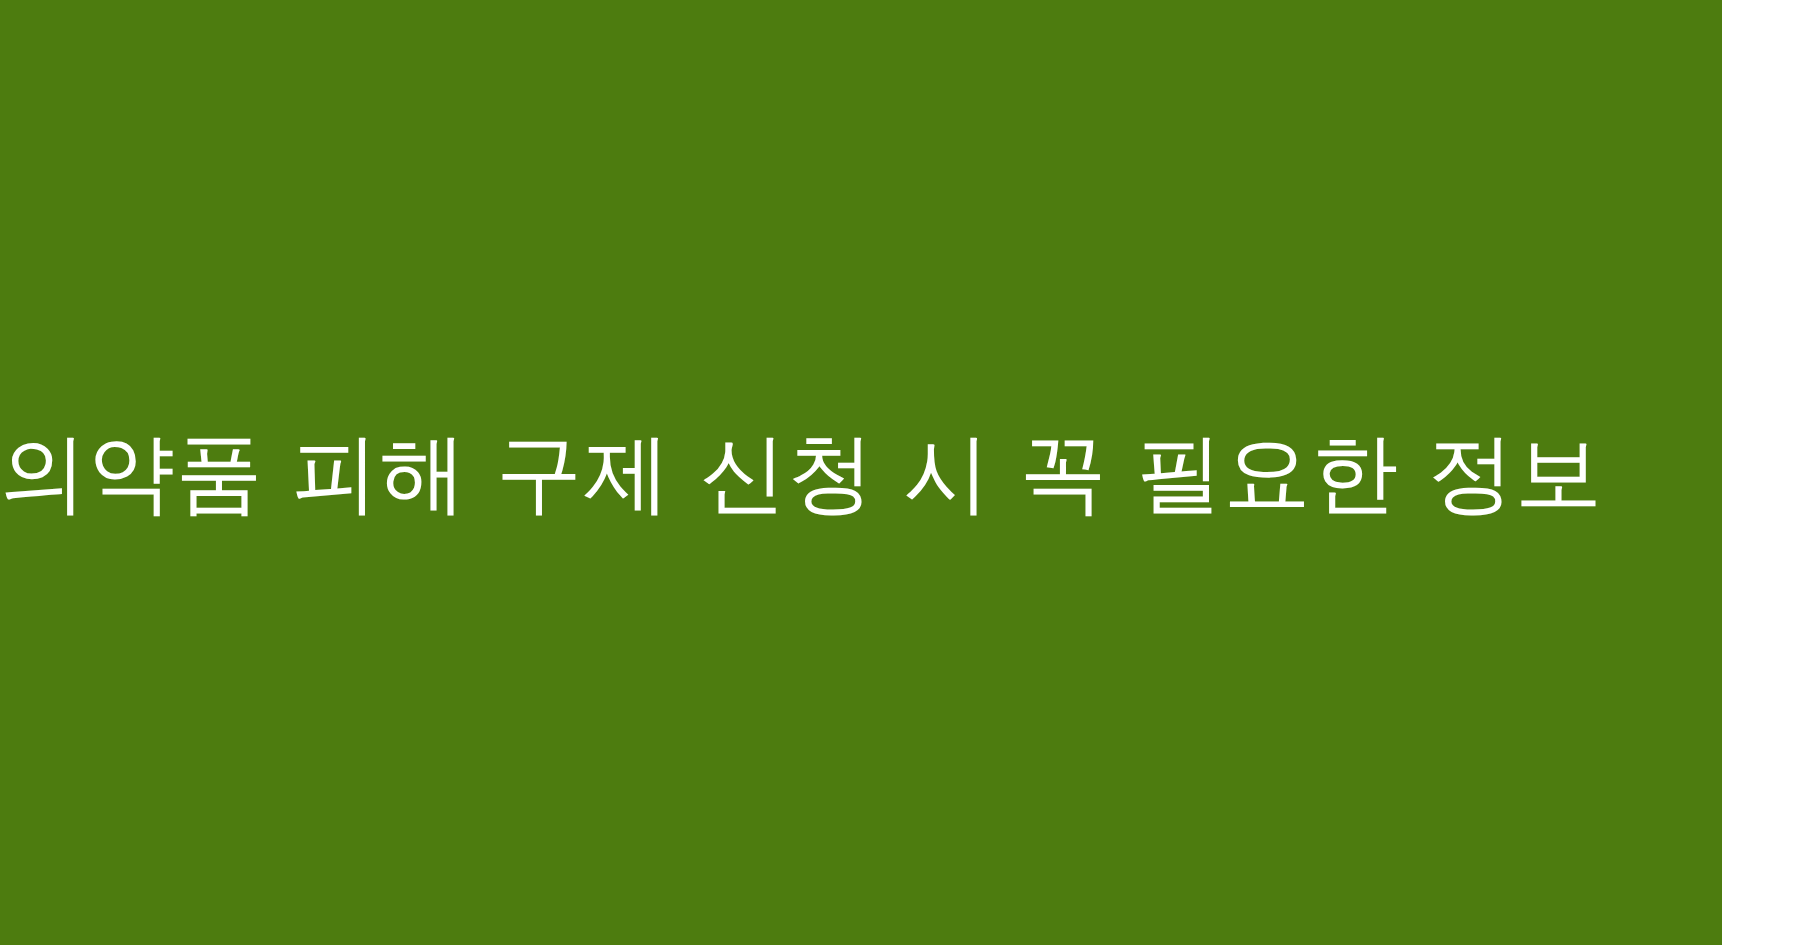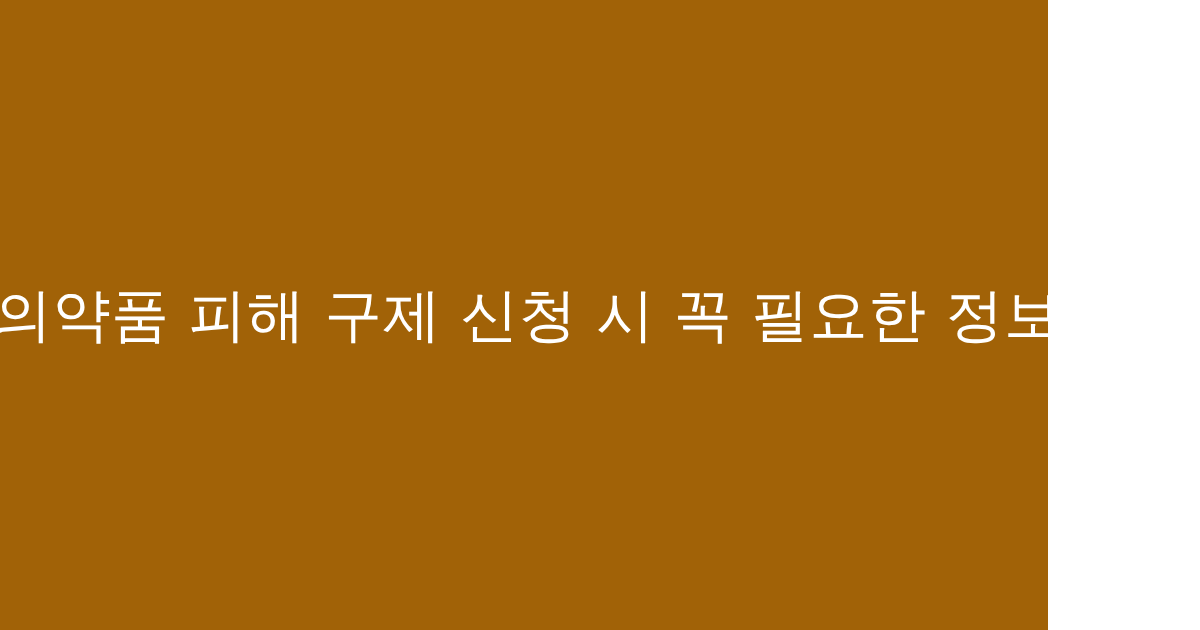--- a/index.html
+++ b/index.html
@@ -11,26 +11,26 @@
   body {
     width: 1200px;
     height: 630px;
     overflow: hidden;
     font-family: "DejaVu Sans", "Liberation Sans", sans-serif;
   }
 
   #og-card {
     position: relative;
     box-sizing: border-box;
-    width: 1048px;
+    width: 1148px;
     height: 630px;
     display: flex;
     align-items: center;
-    justify-content: center;
-    background-color: #a16207;
+    justify-content: flex-start;
+    background-color: #4d7c0f;
   }
 
   #card-title {
     display: block;
     width: 1060px;
     margin: 0;
     padding: 0;
     text-align: center;
     color: #FFFFFF;
     font-family: "DejaVu Sans", "Liberation Sans", sans-serif;

